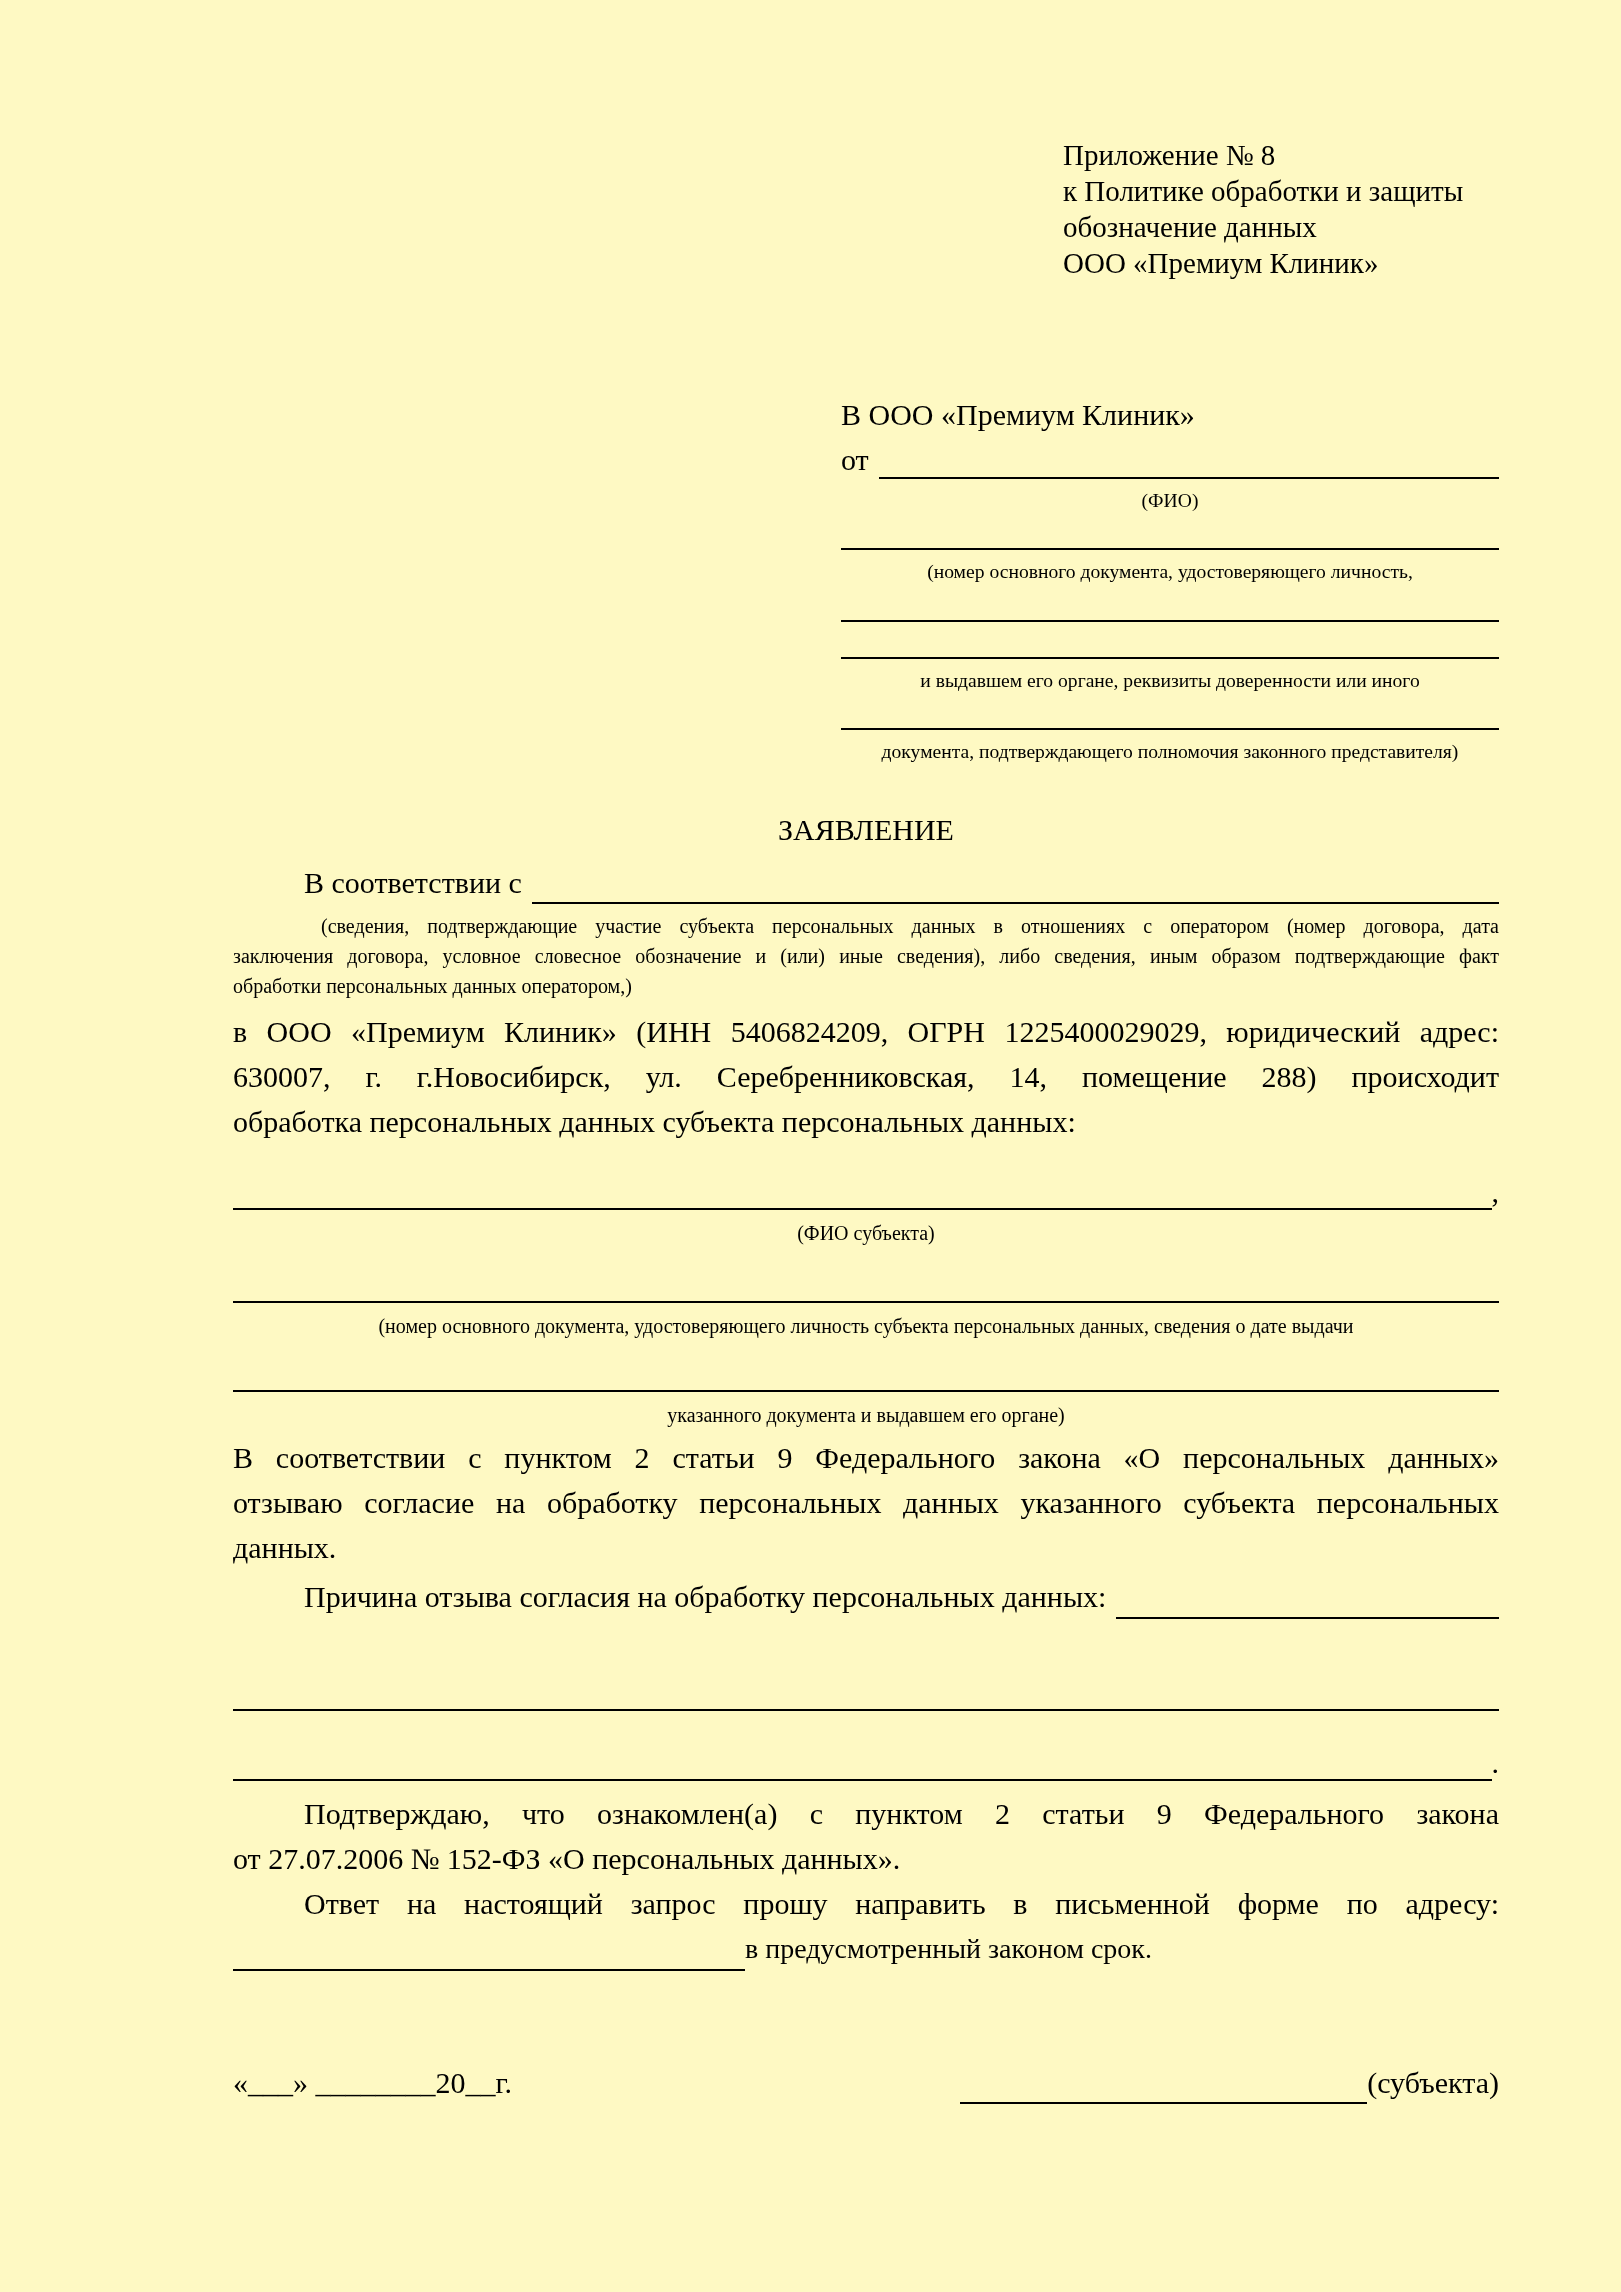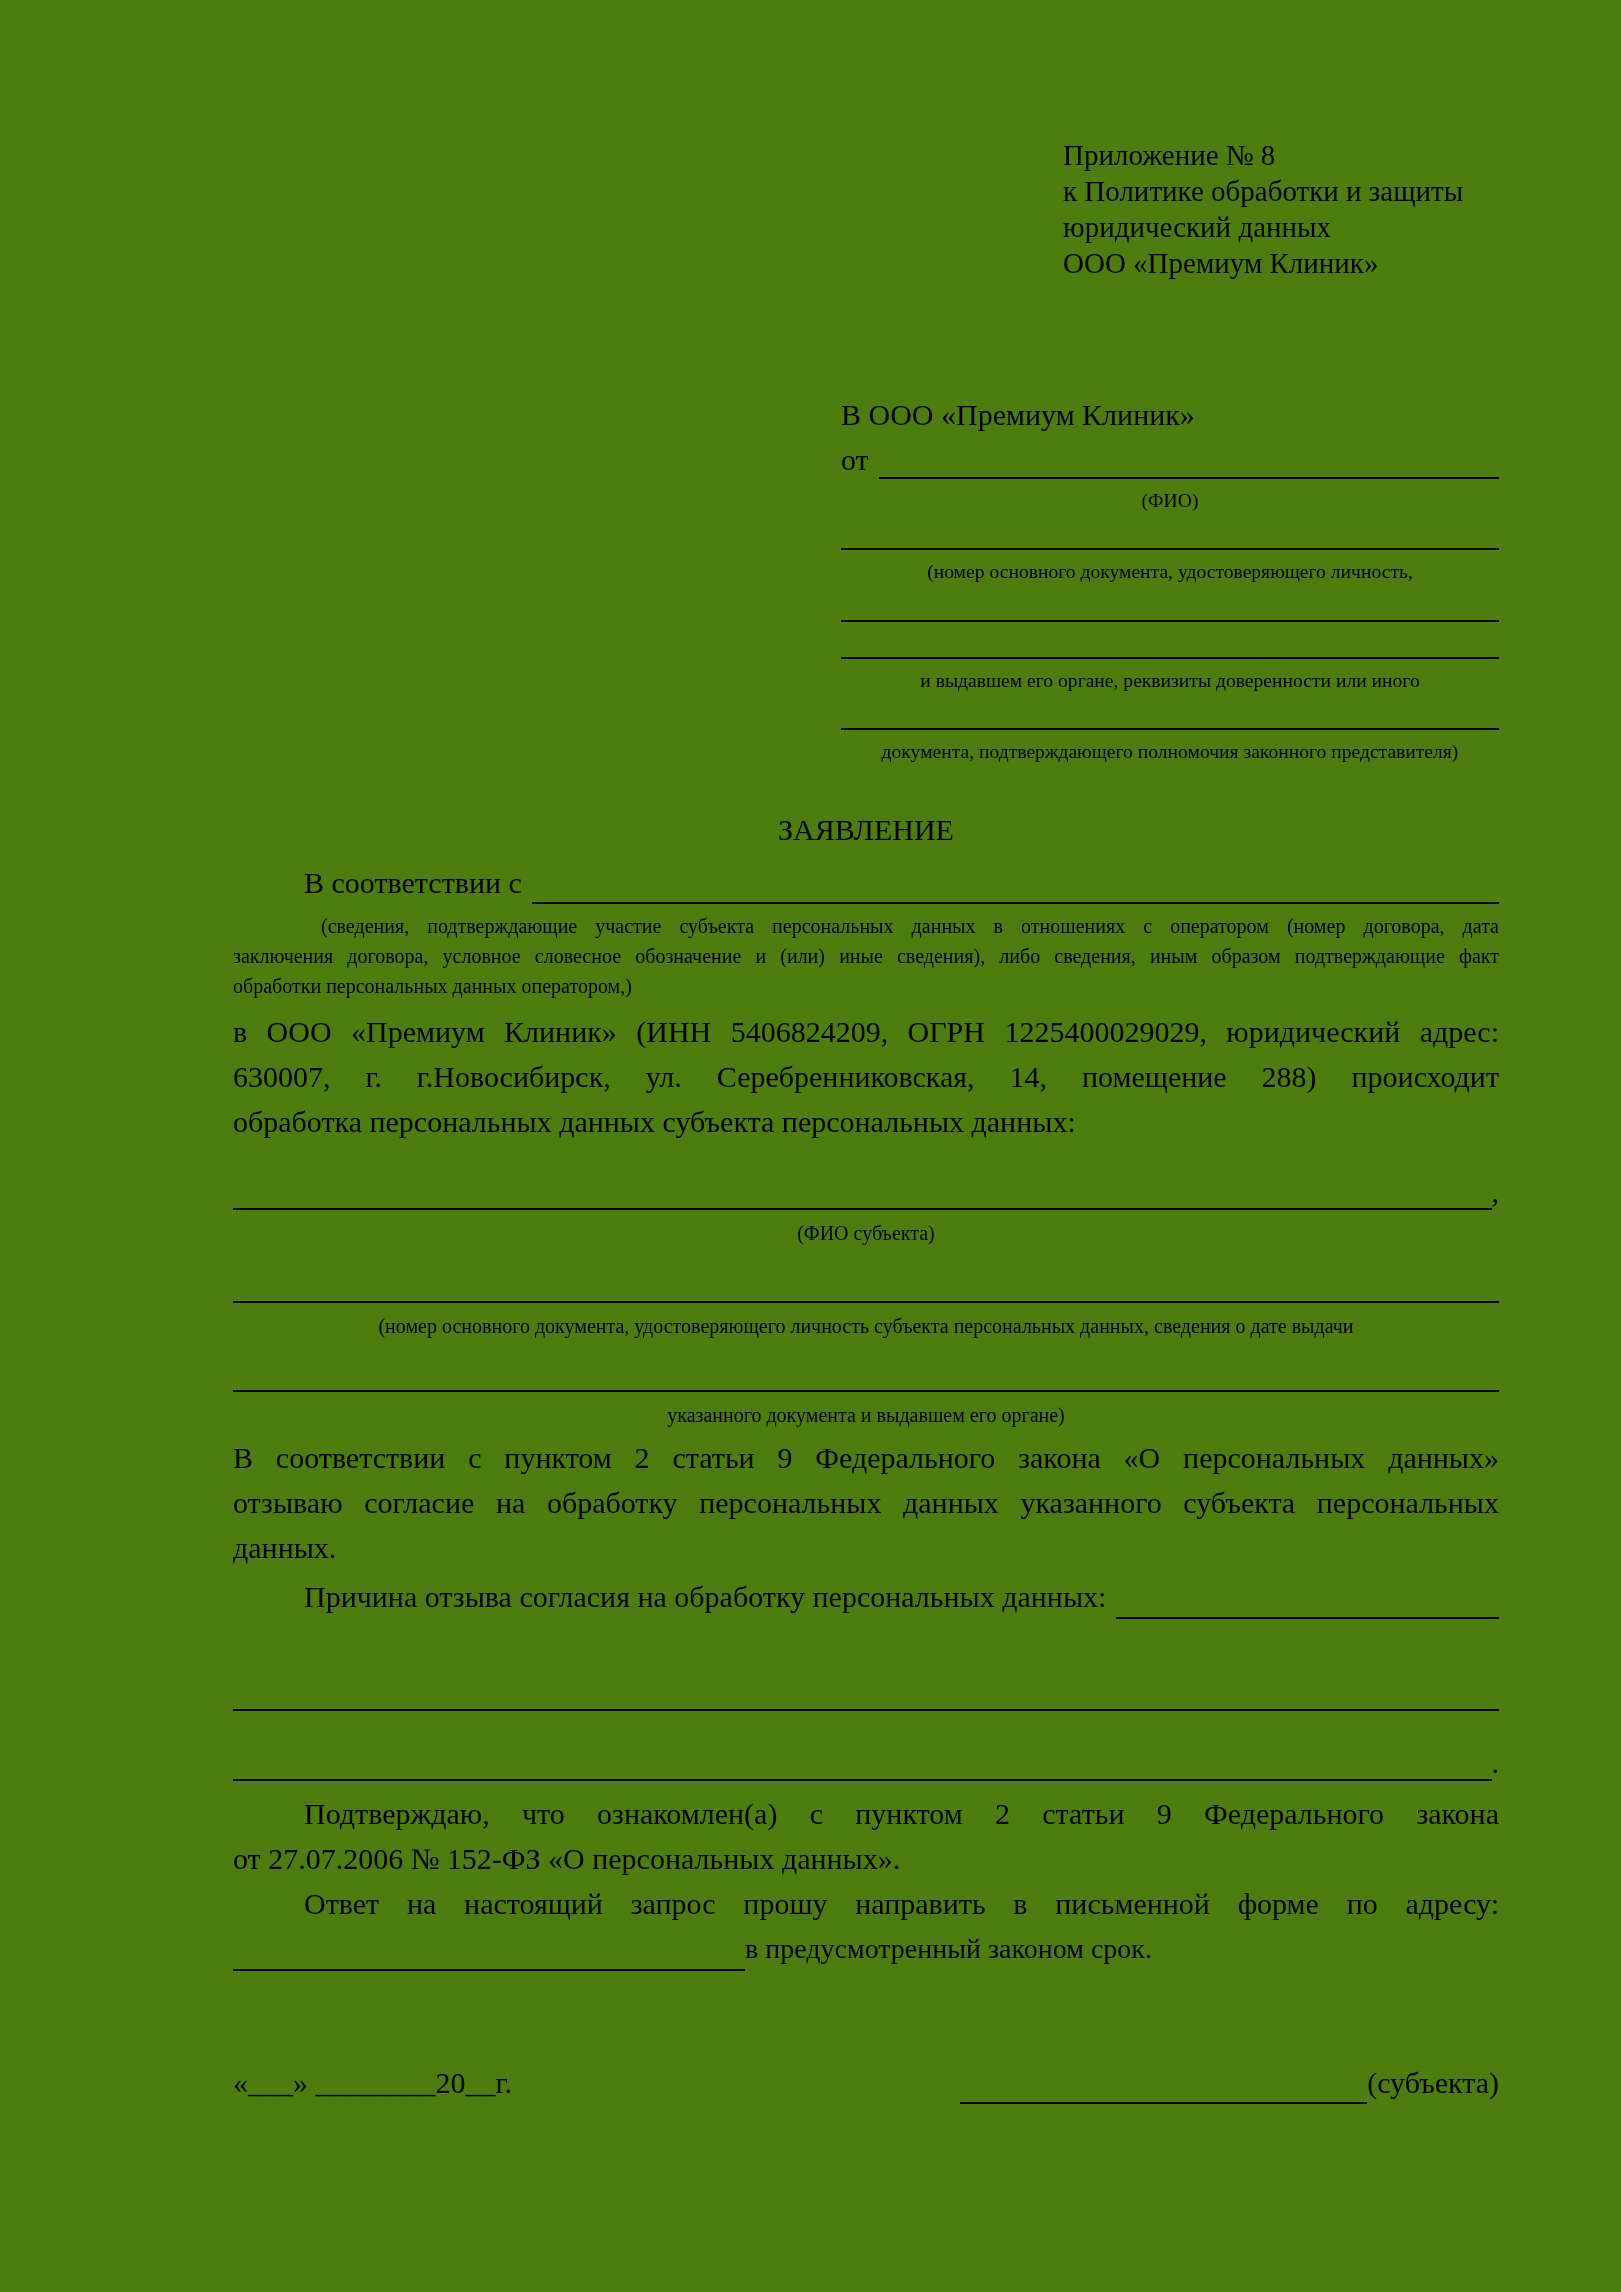--- a/index.html
+++ b/index.html
@@ -1,21 +1,21 @@
 <!DOCTYPE html>
 <html lang="ru"><head>
 <meta charset="utf-8">
 <style>
   html, body { margin: 0; padding: 0; background: #e8e8e8; }
   .page {
     position: relative;
     width: 1621px;
     height: 2293px;
     margin: 0 auto;
-    background: #4d7c0f;
+    background: #fef9c3;
     color: #000000;
     font-family: "Liberation Serif", "DejaVu Serif", serif;
     overflow: hidden;
   }
   .content {
     position: absolute;
     left: 233px;
     top: 0;
     width: 1266px;
   }
@@ -182,21 +182,21 @@
 </style>
 </head>
 <body>
 
 <div class="page">
   <div class="content">
 
     <div class="appendix">
       <div>Приложение № 8</div>
       <div>к Политике обработки и защиты</div>
-      <div>юридический данных</div>
+      <div>обозначение данных</div>
       <div>ООО «Премиум Клиник»</div>
     </div>
 
 
     <div class="addressee">
       <div>В ООО «Премиум Клиник»</div>
       <div class="from-row">
         <span class="label">от</span>
         <span class="fill-rule"></span>
       </div>

